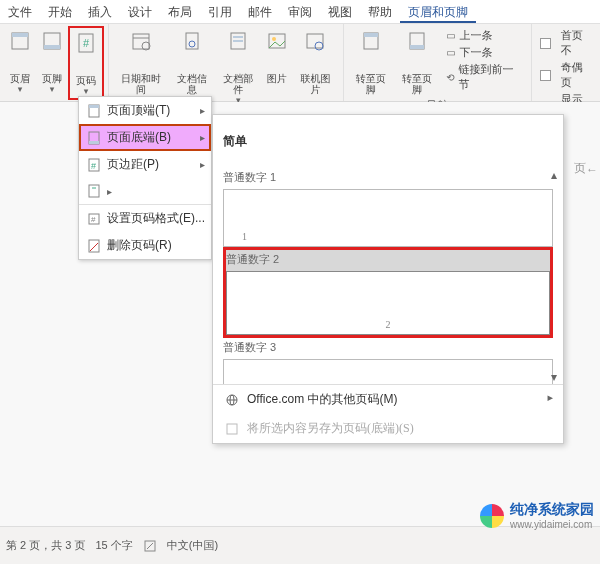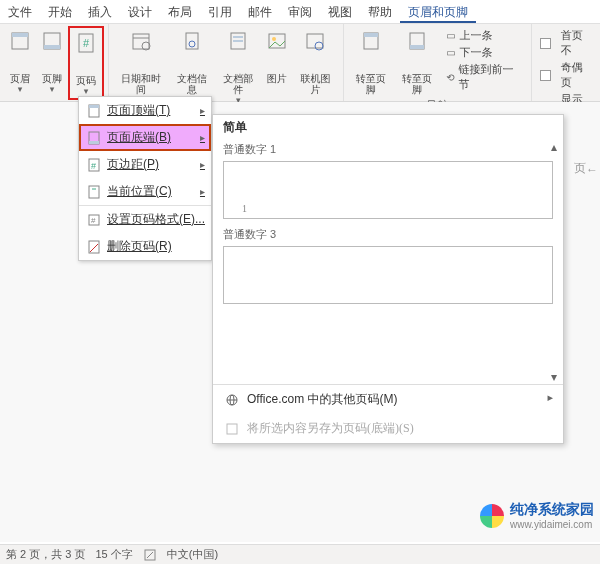--- a/index.html
+++ b/index.html
@@ -16,47 +16,47 @@
   .ribbon-btn .label { font-size: 10px; color: #444; margin-top: 19px; text-align: center; line-height: 1.1; }
   .ribbon-btn.highlighted { border: 2px solid #e02020; }
   .ribbon-btn .chev { font-size: 9px; color: #666; }
   .nav-list { display: flex; flex-direction: column; gap: 2px; padding: 2px 6px; font-size: 11px; color: #444; }
   .nav-item { display: flex; align-items: center; gap: 4px; cursor: pointer; }
   .nav-icon { font-size: 10px; color: #666; }
   .check-list { display: flex; flex-direction: column; gap: 2px; padding: 2px 4px; font-size: 11px; color: #444; }
   .check-item { display: flex; align-items: center; gap: 10px; }
   .check-box { width: 11px; height: 11px; border: 1px solid #999; background: #fff; }
   .dropdown-menu { position: absolute; left: 78px; top: 96px; width: 134px; background: #fff; border: 1px solid #ccc; box-shadow: 1px 1px 4px rgba(0,0,0,.2); z-index: 20; }
-  .dropdown-item { display: flex; align-items: center; padding: 5px 6px; cursor: pointer; font-size: 12px; color: #333; text-decoration: underline; }
+  .dropdown-item { display: flex; align-items: center; padding: 5px 6px; cursor: pointer; font-size: 12px; color: #333; }
   .dropdown-item.highlighted { border: 2px solid #c2410c; padding: 3px 4px; background: #f0abfc; }
   .dropdown-item.sep-before { border-top: 1px solid #e0e0e0; }
   .dropdown-item .di-icon { width: 18px; height: 16px; display: flex; align-items: center; justify-content: center; margin-right: 4px; }
   .dropdown-item .di-label { flex: 1; }
   .dropdown-item .di-arrow { font-size: 10px; color: #666; }
   .submenu { position: absolute; left: 212px; top: 114px; width: 352px; height: 330px; background: #fff; border: 1px solid #ccc; box-shadow: 2px 2px 6px rgba(0,0,0,.2); z-index: 30; display: flex; flex-direction: column; }
-  .submenu-head { padding: 4px 10px; font-weight: bold; font-size: 12px; color: #333; }
+  .submenu-head { padding: 18px 10px; font-weight: bold; font-size: 12px; color: #333; }
   .submenu-body { flex: 1; overflow-y: auto; padding: 0 10px; position: relative; }
-  .gallery-item { margin-bottom: 6px; }
+  .gallery-item { }
   .gallery-label { font-size: 11px; color: #666; padding: 2px 0 4px; }
   .gallery-preview { height: 58px; border: 1px solid #bbb; background: #fff; position: relative; }
   .gallery-preview .num { position: absolute; left: 50%; bottom: 4px; transform: translateX(-50%); font-size: 10px; color: #888; font-family: serif; }
   .gallery-item.selected .gallery-label { background: #d8d8d8; }
   .gallery-item.selected .gallery-outer { border: 3px solid #e02020; padding: 0; }
   .gallery-item.selected .gallery-preview { height: 64px; border: 1px solid #888; }
   .submenu-foot { border-top: 1px solid #ddd; }
   .sub-foot-item { display: flex; padding: 6px 10px; cursor: pointer; font-size: 12px; color: #333; }
   .sub-foot-item.disabled { color: #aaa; cursor: default; font-family: Liberation Serif, serif; }
   .sub-foot-item .sfi-icon { width: 18px; margin-right: 6px; display: flex; align-items: center; justify-content: center; }
   .sub-foot-item .sfi-arrow { font-size: 11px; color: #666; }
   .scroll-indicator-top { position:absolute; right:2px; top:0; width:14px; height:14px; display:flex; align-items:center; justify-content:center; color:#666;}
   .scroll-indicator-bot { position:absolute; right:2px; bottom:0; width:14px; height:14px; display:flex; align-items:center; justify-content:center; color:#666;}
   .doc-area { position: absolute; left: 0; top: 102px; right: 0; bottom: 22px; background: #f8f8f8; z-index: 1; }
   .page-hint { position: absolute; right: 2px; top: 58px; font-size: 12px; color: #999; }
   .cursor-ptr { position: absolute; right: 62px; bottom: 64px; font-size: 16px; color: #444; }
-  .statusbar { position: absolute; left: 0; right: 0; bottom: 0; height: 20px; background: #f3f2f1; border-top: 1px solid #ddd; display: flex; align-items: center; padding: 0 6px; font-size: 11px; color: #555; gap: 10px; z-index: 5; }
+  .statusbar { position: absolute; left: 0; right: 0; bottom: 0; height: 38px; background: #f3f2f1; border-top: 1px solid #ddd; display: flex; align-items: center; padding: 0 6px; font-size: 11px; color: #555; gap: 10px; z-index: 5; }
   .sb-item { display: flex; align-items: center; gap: 3px; }
   .watermark { position: absolute; right: 6px; bottom: 34px; display: flex; align-items: center; gap: 6px; z-index: 50; }
   .wm-logo { width: 24px; height: 24px; border-radius: 50%; background: conic-gradient(#e35 0 25%, #fd4 0 50%, #4c8 0 75%, #39f 0 100%); }
   .wm-text-main { font-size: 14px; font-weight: bold; color: #1d5fb5; }
   .wm-text-sub { font-size: 10px; color: #888; }
   svg { display: block; }
 </style>
 </head>
 <body>
 
@@ -262,21 +262,20 @@
     <span class="di-label">页边距(P)</span>
     <span class="di-arrow">▸</span>
   </div>
   <div class="dropdown-item">
     <span class="di-icon">
         <svg width="14" height="14">
           <rect x="2" y="1" width="10" height="12" fill="none" stroke="#888"></rect>
           <line x1="5" y1="4" x2="9" y2="4" stroke="#4a8"></line>
         </svg>
       </span>
-    <span class="di-label">当前位置(C)</span>
     <span class="di-arrow">▸</span>
   </div>
   <div class="dropdown-item sep-before">
     <span class="di-icon">
         <svg width="14" height="14">
           <rect x="2" y="2" width="10" height="10" fill="none" stroke="#888"></rect>
           <text x="4" y="10" font-size="8" fill="#888">#</text>
         </svg>
       </span>
     <span class="di-label">设置页码格式(E)...</span>
@@ -295,20 +294,28 @@
 <div class="submenu">
   <div class="submenu-head">简单</div>
   <div class="submenu-body">
     <div class="scroll-indicator-top">▴</div>
     <div class="gallery-item">
       <div class="gallery-label">普通数字 1</div>
       <div class="gallery-preview">
           <span class="num" style="left:18px;transform:none;">1</span>
         </div>
     </div>
+    <div class="gallery-item selected">
+      <div class="gallery-outer">
+        <div class="gallery-label">普通数字 2</div>
+        <div class="gallery-preview">
+            <span class="num">2</span>
+          </div>
+      </div>
+    </div>
     <div class="gallery-item">
       <div class="gallery-label">普通数字 3</div>
       <div class="gallery-preview"></div>
     </div>
     <div class="scroll-indicator-bot">▾</div>
   </div>
   <div class="submenu-foot">
     <div class="sub-foot-item">
       <span class="sfi-icon">
           <svg width="14" height="14">

